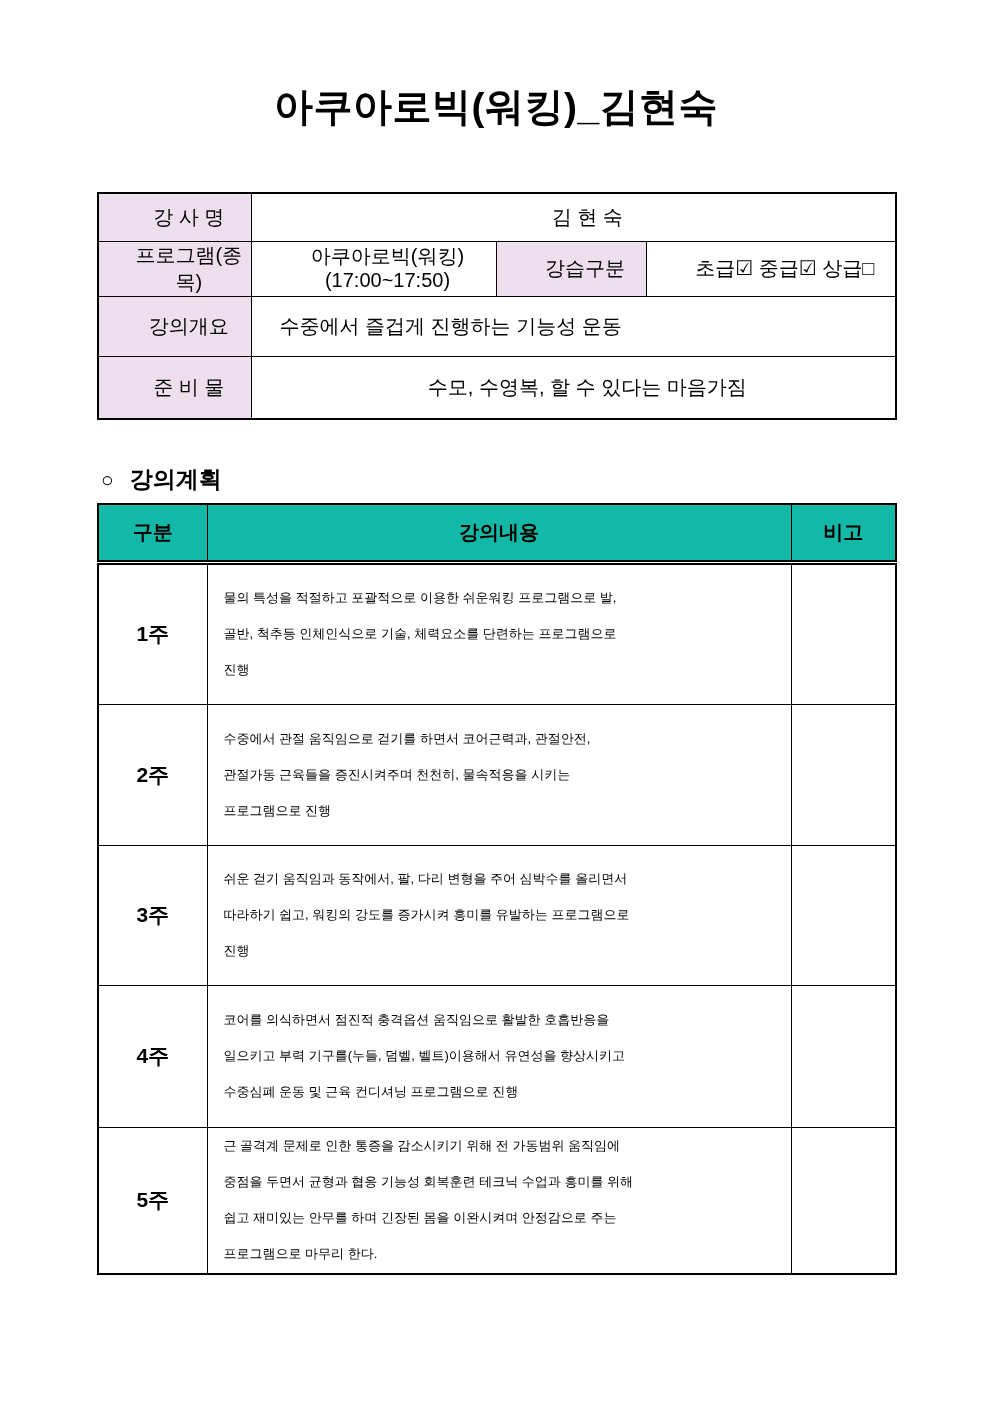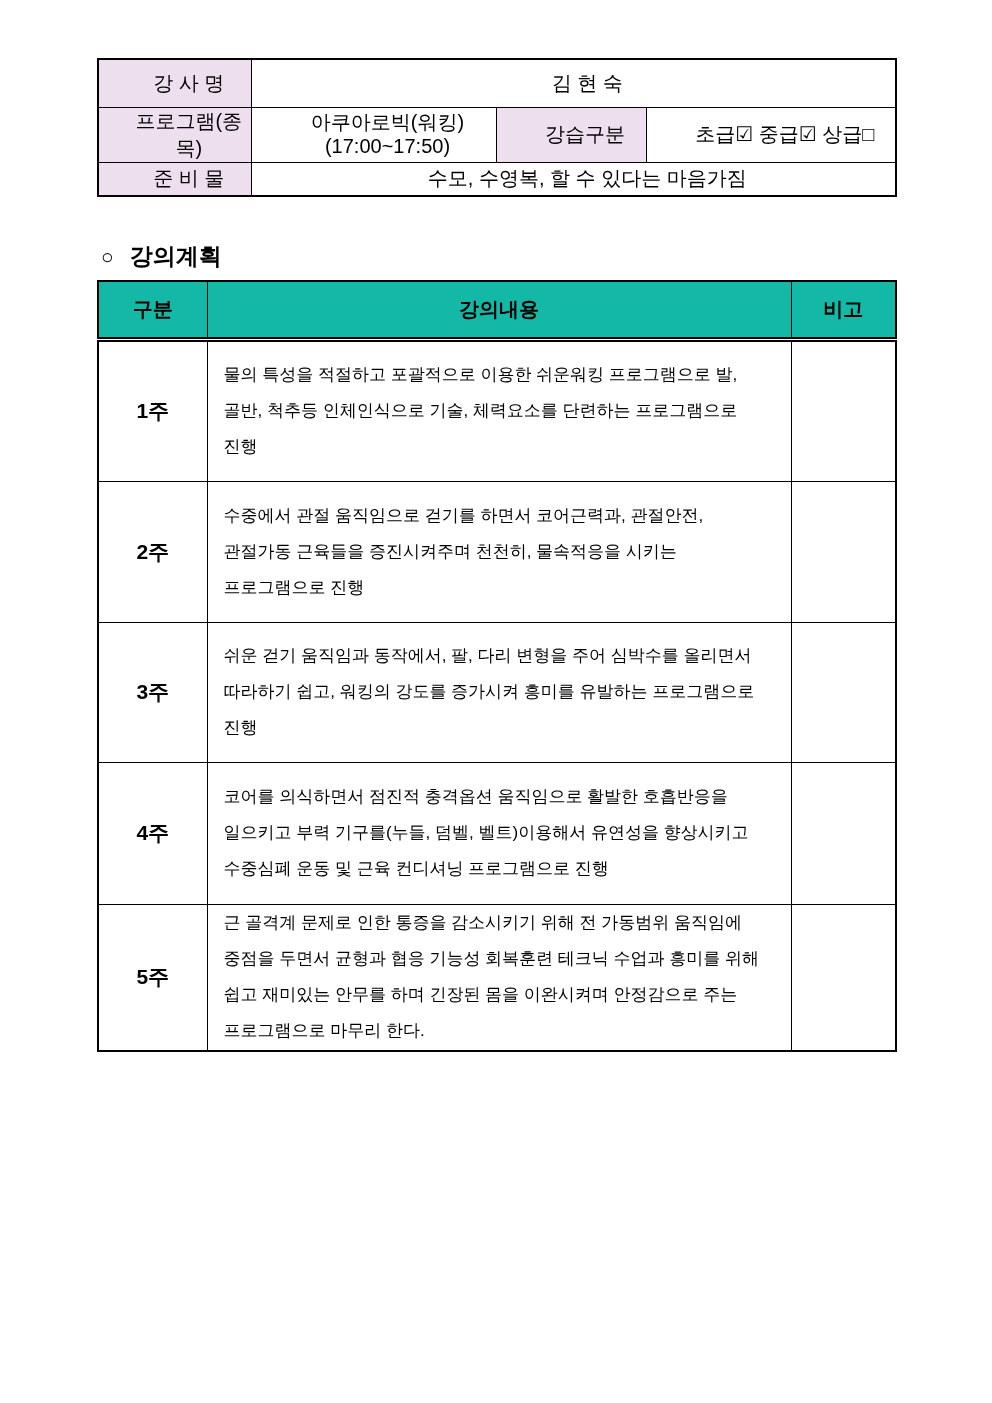--- a/index.html
+++ b/index.html
@@ -40,21 +40,21 @@
   .cell-left   { text-align: left; padding-left: 18px; padding-right: 10px; }
   .pre { white-space: pre-line; }
   .program-cell { font-size: 19px; line-height: 1.18; }
   .goal-cell    { font-size: 19px; line-height: 1.2; }
 
   .r1 { height: 48px; }
   .r2 { height: 50px; }
   .r3 { height: 60px; }
   .r4 { height: 48px; }
   .r5 { height: 47px; }
-  .r6 { height: 34px; }
+  .r6 { height: 63px; }
 
   
   .section-heading {
     margin: 44px 0 0 101px;
     font-size: 23px;
     font-weight: bold;
     display: flex;
     align-items: center;
   }
   .section-bullet {
@@ -77,58 +77,63 @@
     font-weight: bold;
     border-bottom: 5px double #000;
   }
   .week-cell {
     text-align: center;
     font-size: 21px;
     font-weight: bold;
     margin-left: 8px;
   }
   .content-cell {
-    font-size: 17px;
+    font-size: 13px;
     line-height: 36px;
     text-align: left;
     padding: 0 12px 0 16px;
     white-space: pre-line;
     margin-top: 36px;
   }
   .note-cell { }
   .pr1 { height: 142px; }
   .pr2 { height: 141px; }
   .pr3 { height: 140px; }
   .pr4 { height: 142px; }
   .pr5 { height: 147px; }
 </style>
 </head>
 <body>
 
 <div class="page">
 
+  <h1 class="doc-title">아쿠아로빅(워킹)_김현숙</h1>
 
   <table class="info-table">
     <colgroup>
       <col style="width:153px">
         <col style="width:245px">
         <col style="width:150px">
         <col style="width:250px">
     </colgroup>
     <tbody>
       <tr class="r1">
         <td class="cell-label">강 사 명</td>
         <td class="cell-center" colspan="3">김 현 숙</td>
       </tr>
       <tr class="r2">
         <td class="cell-label">프로그램(종목)</td>
         <td class="cell-center pre program-cell">아쿠아로빅(워킹)
 (17:00~17:50)</td>
         <td class="cell-label">강습구분</td>
         <td class="cell-center">초급☑ 중급☑ 상급□</td>
+      </tr>
+      <tr class="r3">
+        <td class="cell-label">강의개요</td>
+        <td class="cell-left" colspan="3">수중에서 즐겁게 진행하는 기능성 운동</td>
       </tr>
       <tr class="r6">
         <td class="cell-label">준 비 물</td>
         <td class="cell-center" colspan="3">수모, 수영복, 할 수 있다는 마음가짐</td>
       </tr>
     </tbody>
   </table>
 
   <div class="section-heading">
     <span class="section-bullet">○</span>

